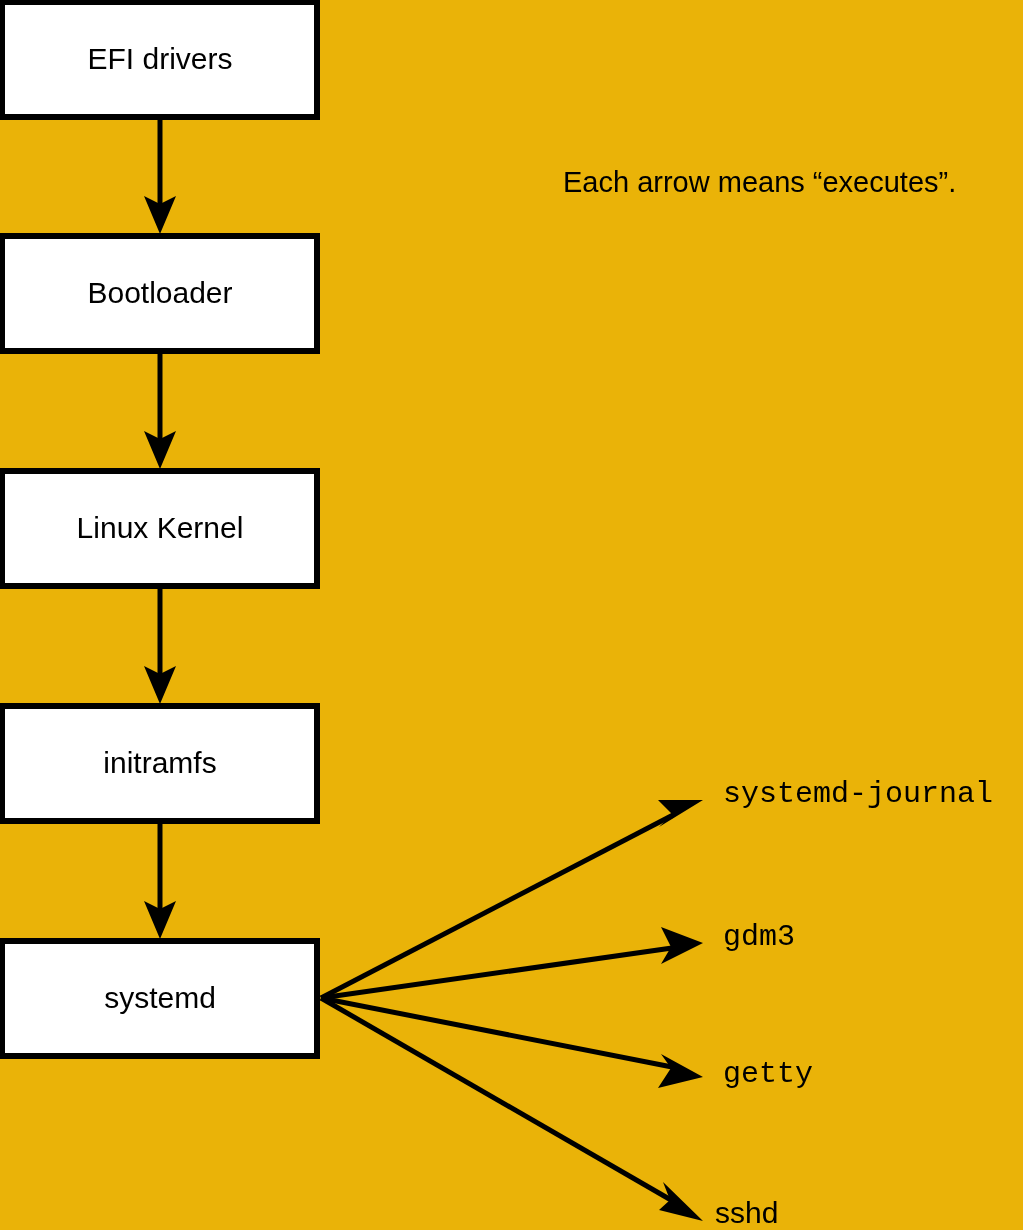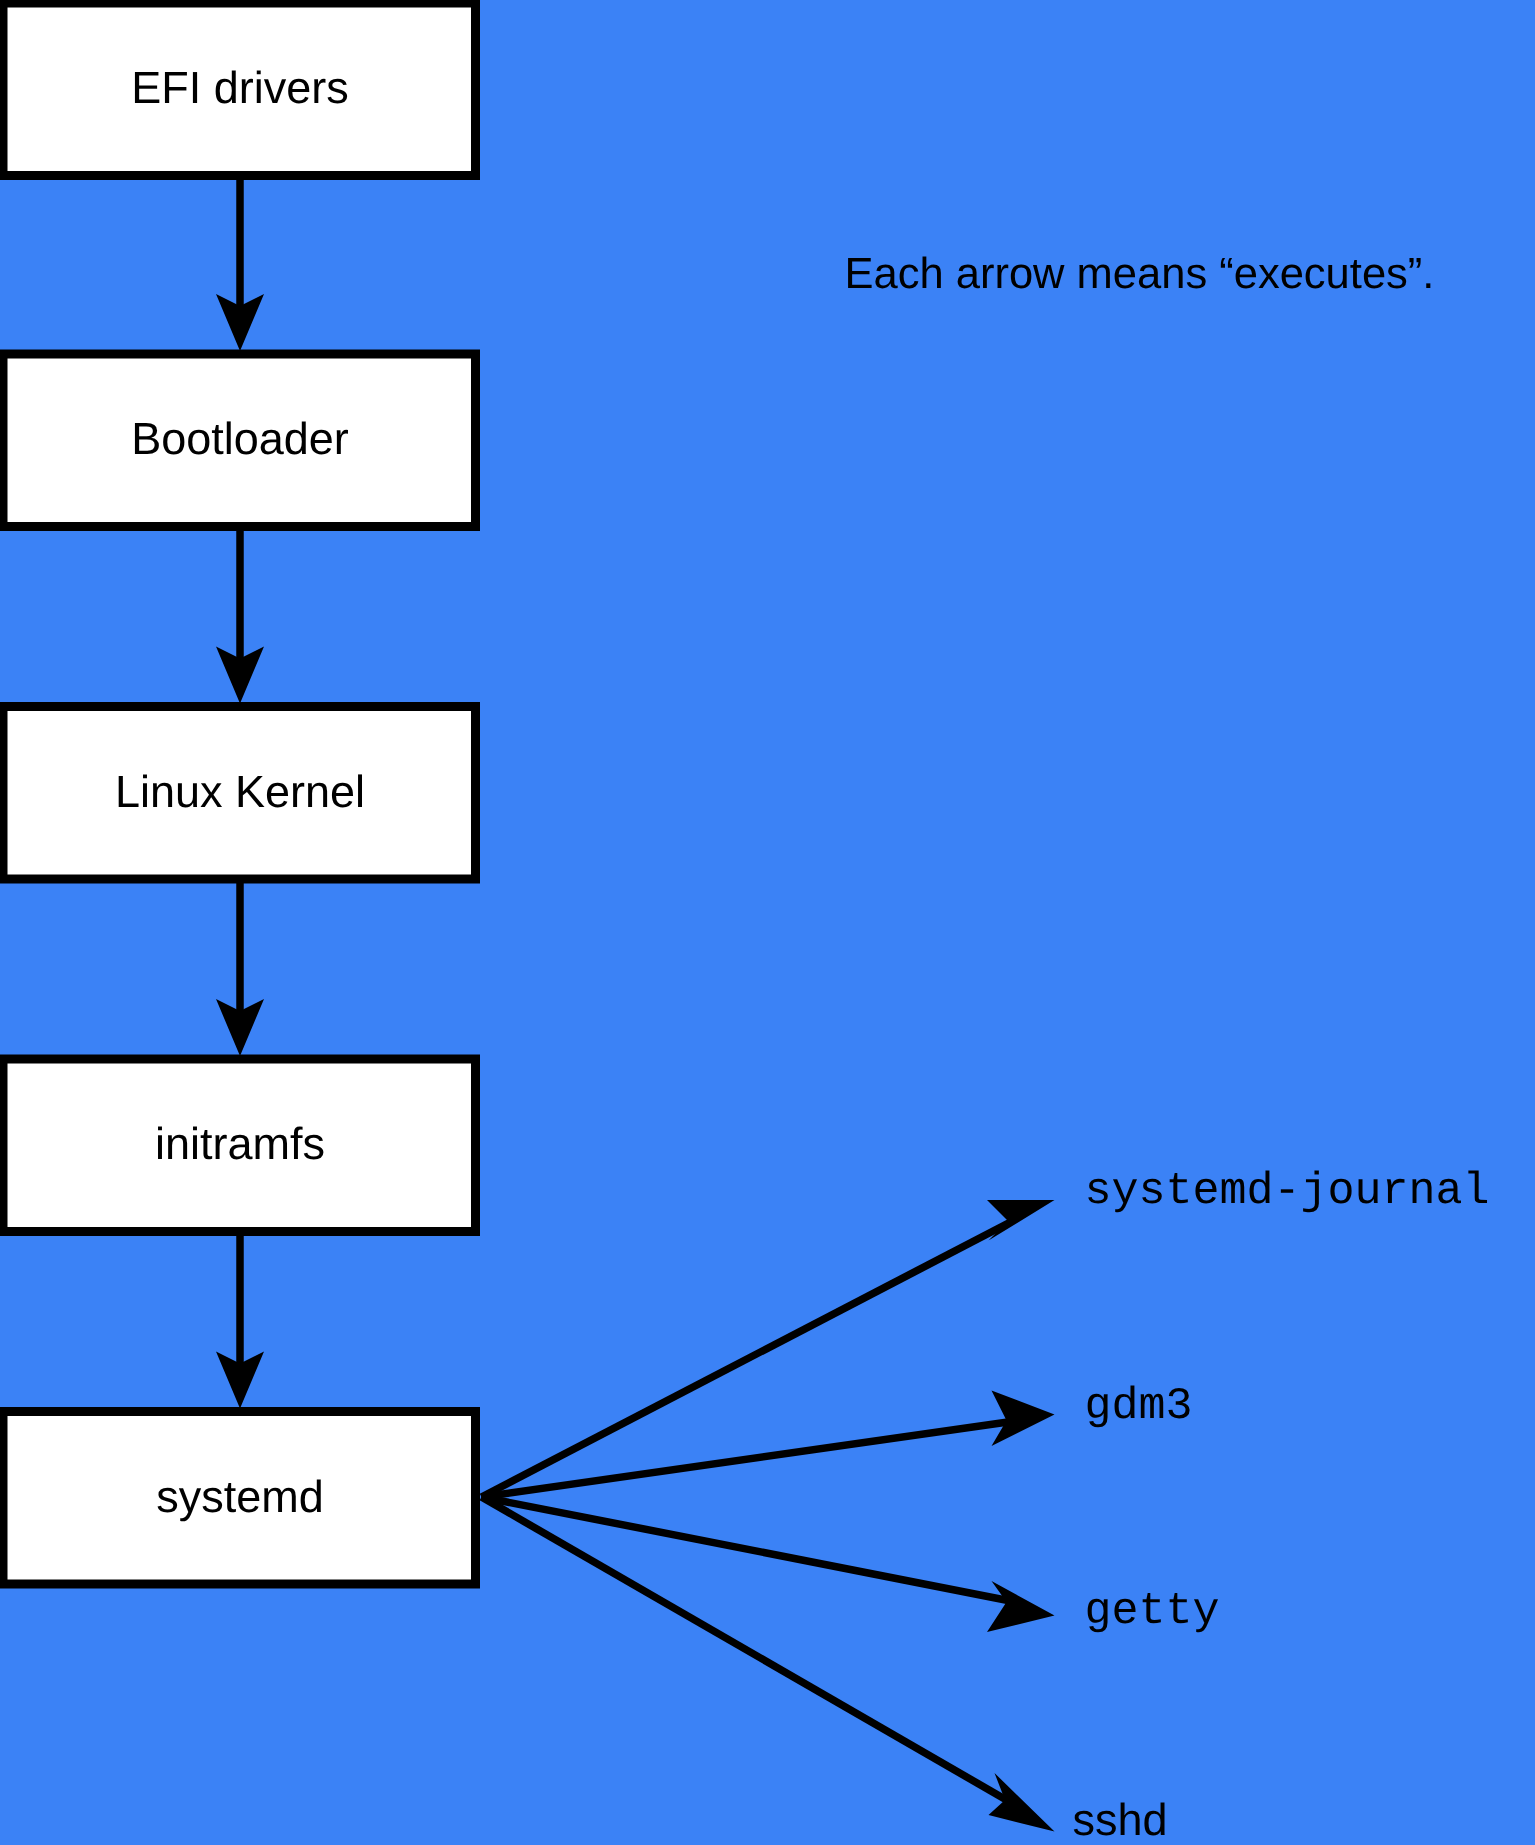--- a/index.html
+++ b/index.html
@@ -9,21 +9,21 @@
     background: #ffffff;
   }
   body {
     font-family: "Liberation Sans", sans-serif;
     color: #000000;
   }
   #canvas {
     position: relative;
     width: 1023px;
     height: 1230px;
-    background: #3b82f6;
+    background: #eab308;
     overflow: hidden;
   }
   svg.layer {
     position: absolute;
     left: 0;
     top: 0;
     width: 1023px;
     height: 1230px;
   }
   .node-box {

